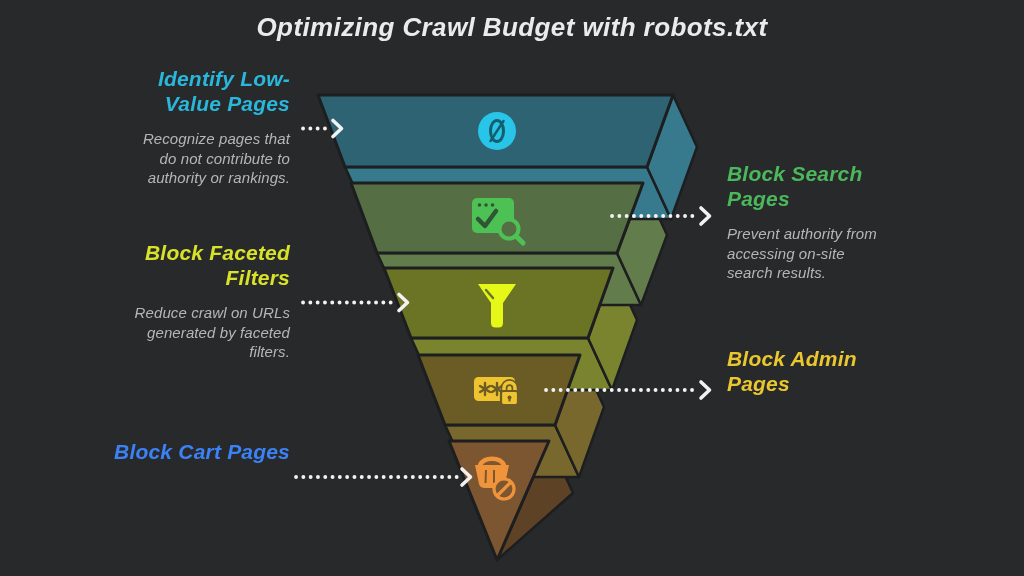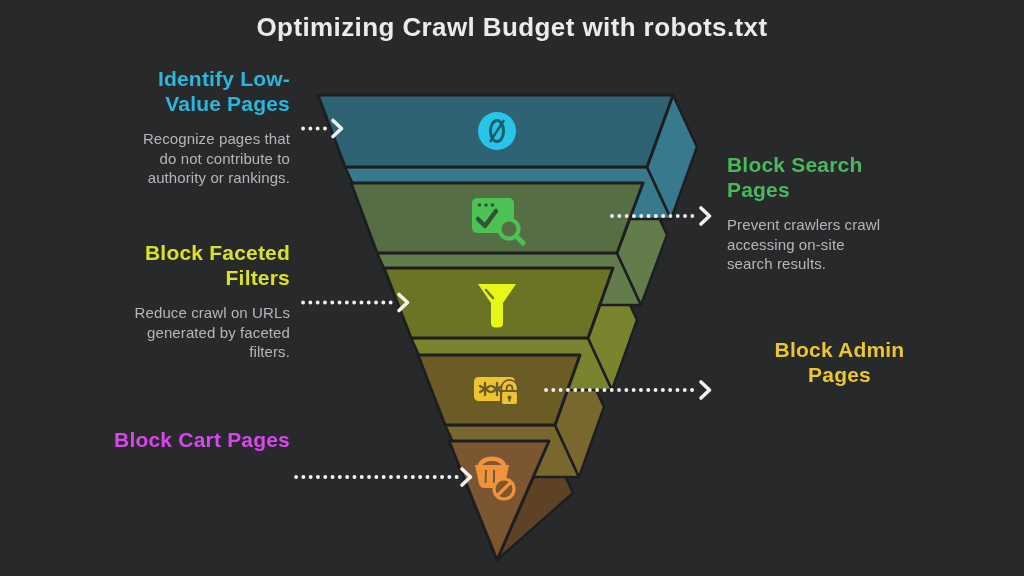--- a/index.html
+++ b/index.html
@@ -1,22 +1,22 @@
 <!DOCTYPE html>
 <html><head>
 <meta charset="utf-8">
 <style>
   html,body{margin:0;padding:0;background:#1b1c1e;}
   #stage{position:relative;width:1024px;height:576px;overflow:hidden;
-         font-family:"Liberation Sans",sans-serif;background:#28292b;}
+         font-family:"Liberation Sans",sans-serif;background:#28292b;font-style:italic;}
   #page-title{position:absolute;top:12px;left:0;width:100%;text-align:center;
               font-size:26px;font-weight:bold;letter-spacing:.4px;}
   .callout{position:absolute;width:225px;}
   .callout.left{text-align:right;right:734px;}
-  .callout.right{text-align:left;left:727px;}
+  .callout.right{text-align:left;left:727px;margin-top:9px;}
   .heading{font-size:21px;font-weight:bold;line-height:1.2;white-space:pre-line;letter-spacing:.2px;}
   .desc{font-size:15px;line-height:1.28;white-space:pre-line;color:#b5b6b8;
         margin-top:13px;letter-spacing:.1px;}
   svg{position:absolute;inset:0;}
   #funnel-svg polygon{stroke:#1d1e20;stroke-width:3;stroke-linejoin:round;}
   #funnel-svg .depth{stroke-width:2.5;}
 </style>
 </head>
 <body>
 
@@ -32,32 +32,32 @@
 authority or rankings.</div>
   </div>
   <div class="callout left" style="top:240px">
     <div class="heading" style="color: rgb(216, 226, 40);">Block Faceted
 Filters</div>
     <div class="desc">Reduce crawl on URLs
 generated by faceted
 filters.</div>
   </div>
   <div class="callout left" style="top:427px">
-    <div class="heading" style="color: #d946ef;">Block Cart Pages</div>
+    <div class="heading" style="color: #3b82f6; margin-top: 12px;">Block Cart Pages</div>
   </div>
 
   <div class="callout right" style="top:152px">
     <div class="heading" style="color: rgb(76, 184, 92);">Block Search
 Pages</div>
-    <div class="desc">Prevent crawlers crawl
+    <div class="desc">Prevent authority from
 accessing on-site
 search results.</div>
   </div>
   <div class="callout right" style="top:337px">
-    <div class="heading" style="color: rgb(234, 199, 46); text-align: center;">Block Admin
+    <div class="heading" style="color: rgb(234, 199, 46);">Block Admin
 Pages</div>
   </div>
 
   <svg id="funnel-svg" width="1024" height="576" viewBox="0 0 1024 576">
 
     <g>
       <polygon class="depth" points="549,441 573,493 497,560" fill="#5e4225"></polygon>
       <polygon class="depth" points="445,425 555,425 579,477 469,477" fill="#79682e"></polygon>
       <polygon class="depth" points="580,355 604,407 579,477 555,425" fill="#79682e"></polygon>
       <polygon class="depth" points="411,338 588,338 612,390 435,390" fill="#7a842e"></polygon>

